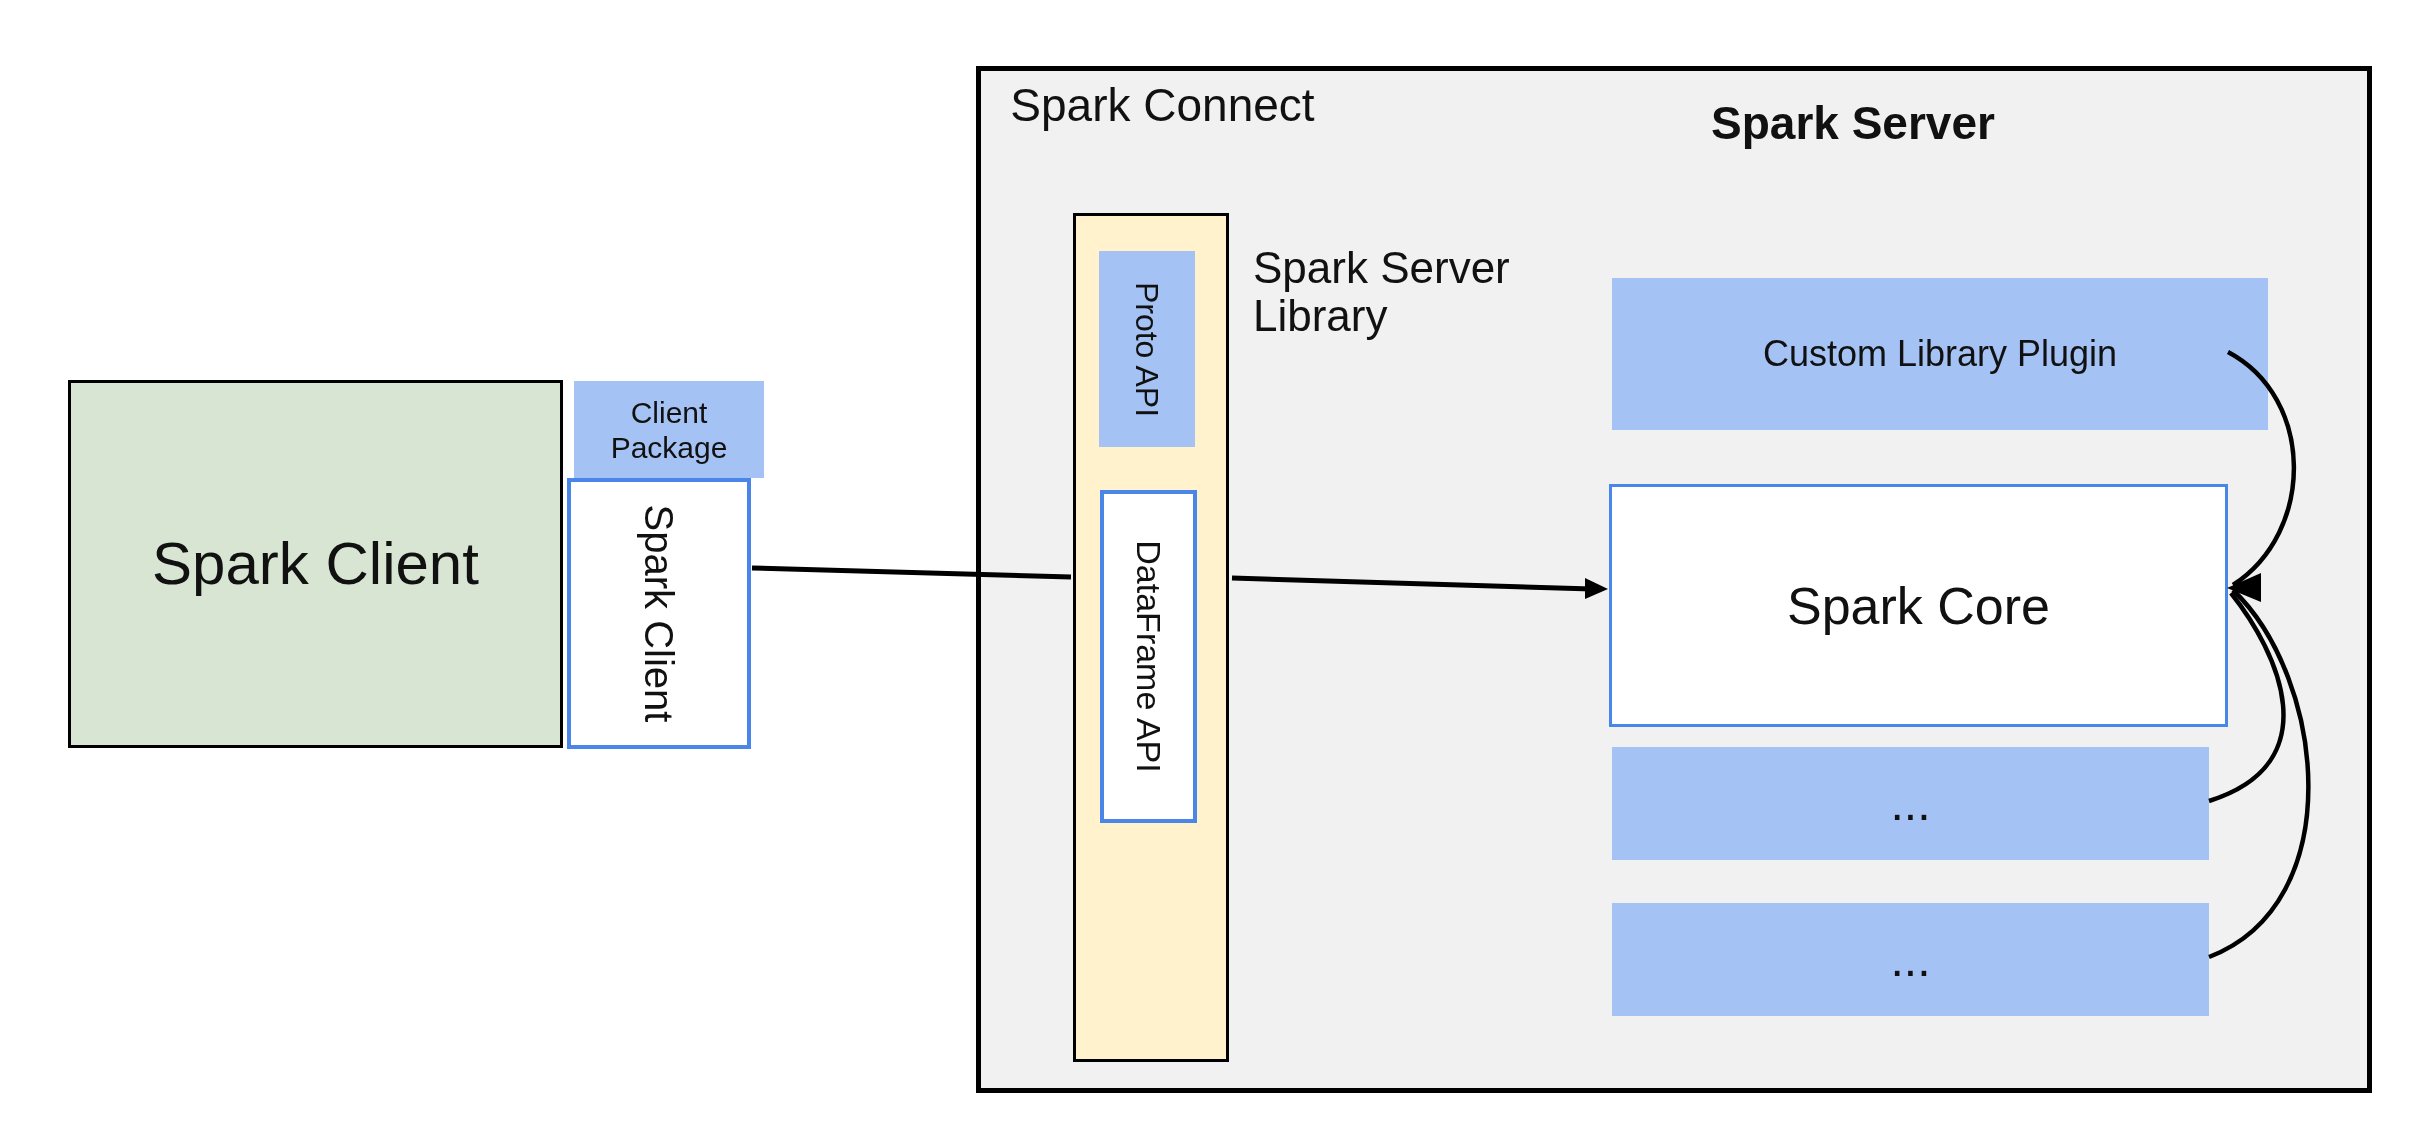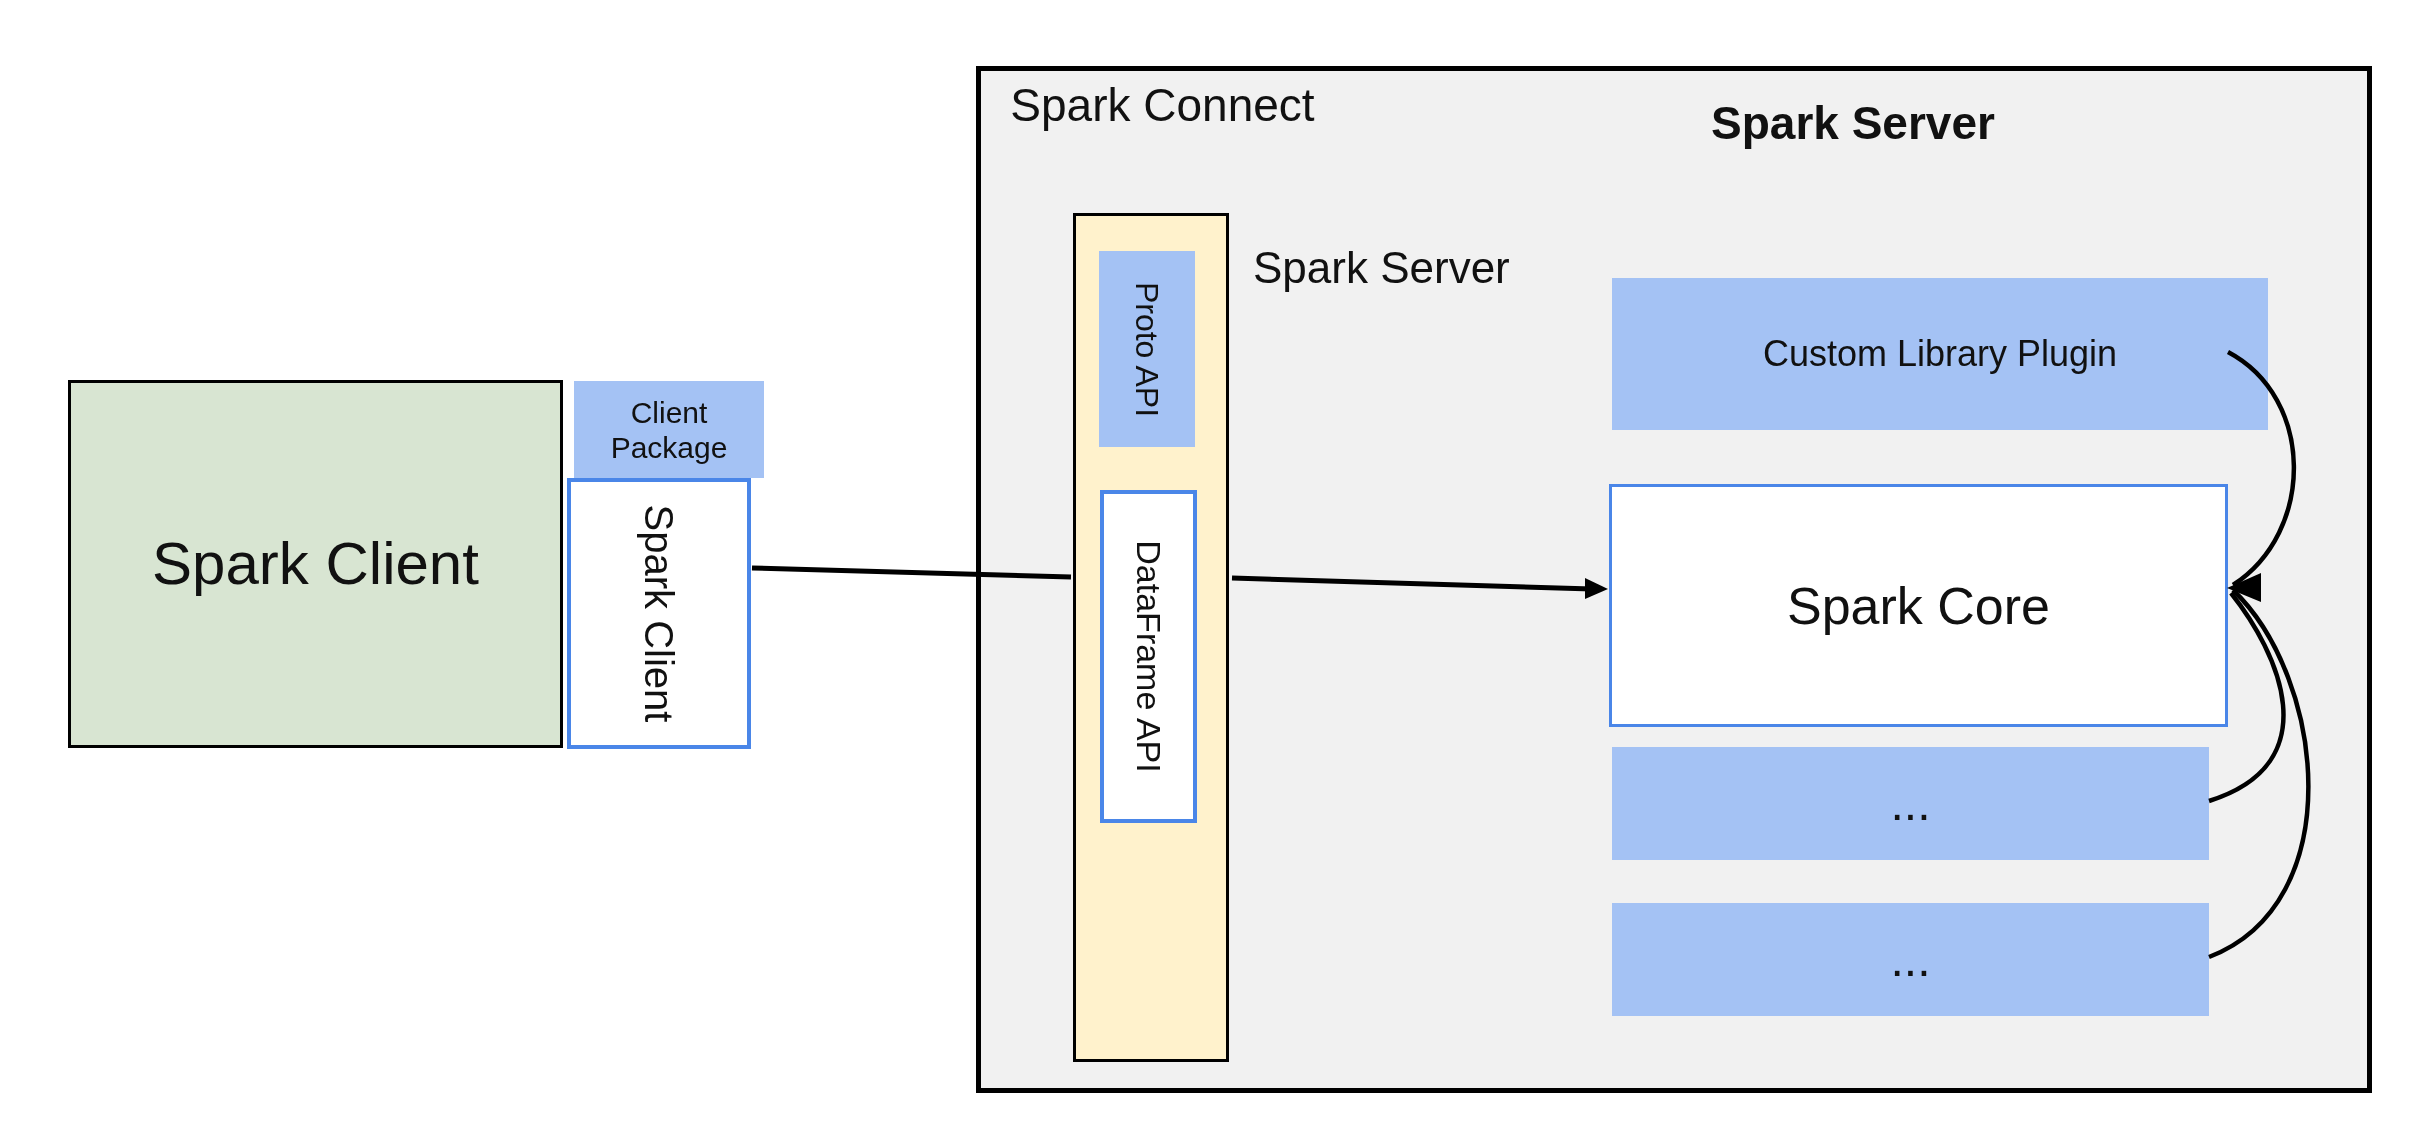--- a/index.html
+++ b/index.html
@@ -155,20 +155,21 @@
 </div>
 
 <div class="abs dataframe-box">
   <div class="vwrap">
     <span class="vtext-dataframe">DataFrame API</span>
   </div>
 </div>
 
 <div class="abs library-label">
   <div>Spark Server</div>
+  <div>Library</div>
 </div>
 
 <div class="abs clp-box center-flex">
   <span>Custom Library Plugin</span>
 </div>
 
 <div class="abs core-box center-flex">
   <span>Spark Core</span>
 </div>
 

